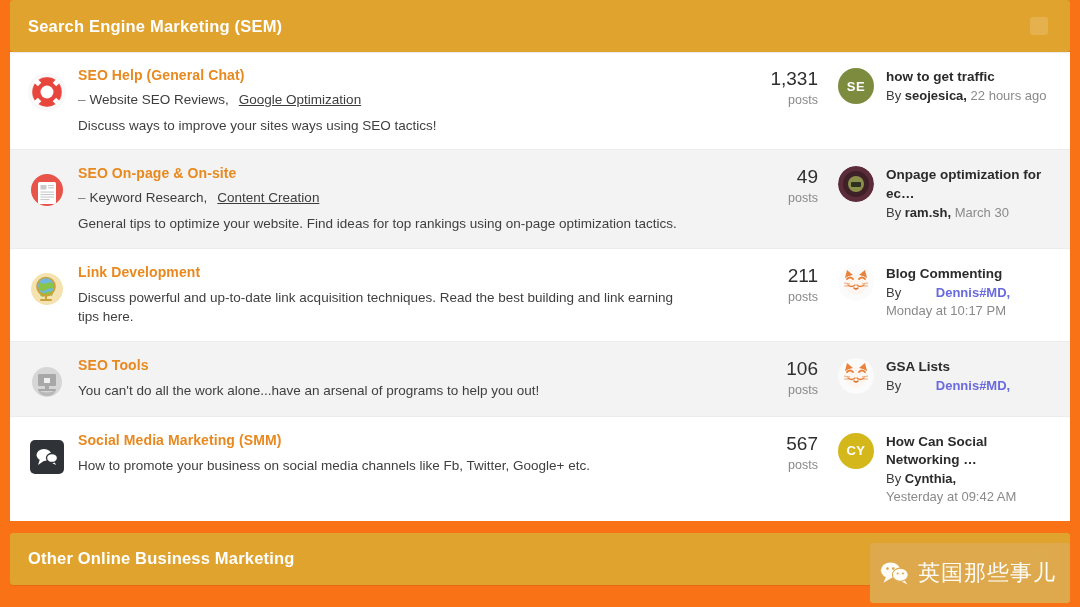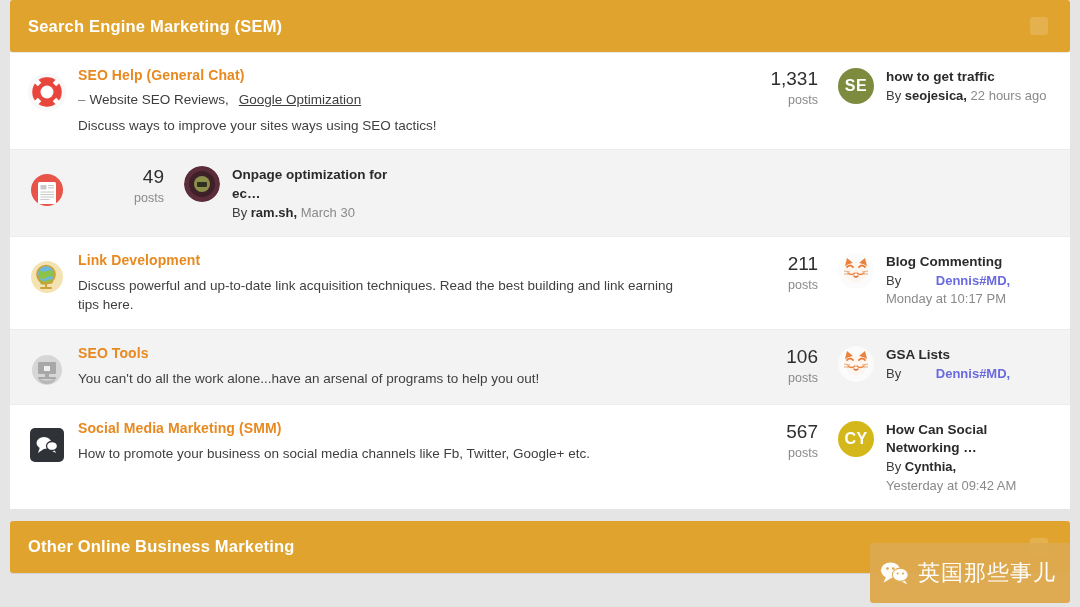--- a/index.html
+++ b/index.html
@@ -7,21 +7,21 @@
     width: 1080px;
     height: 607px;
     background: #ffffff;
     font-family: "Liberation Sans", sans-serif;
     overflow: hidden;
   }
   .page {
     position: relative;
     width: 1080px;
     height: 607px;
-    background: #e5e5e5;
+    background: #f97316;
     padding: 0 10px;
   }
 
   
   .cat-header {
     position: relative;
     height: 52px;
     background: #e0a32e;
     border-radius: 3px;
     display: flex;
@@ -135,21 +135,21 @@
     border-radius: 50%;
     overflow: hidden;
     margin-right: 12px;
     display: flex;
     align-items: center;
     justify-content: center;
   }
   .f-avatar svg { width: 36px; height: 36px; display:block; }
   .f-avatar.initials {
     color: #fff;
-    font-size: 16px;
+    font-size: 13px;
     font-weight: bold;
     letter-spacing: 0.5px;
   }
   .f-lastinfo { min-width: 0; flex: 1 1 auto; }
   .f-lasttitle {
     font-size: 13.5px;
     font-weight: bold;
     color: #2b2b2b;
     line-height: 1.35;
   }
@@ -251,20 +251,27 @@
             <rect x="13.5" y="15" width="6" height="4.5"></rect>
             <rect x="21" y="15" width="6" height="1.1"></rect>
             <rect x="21" y="17.3" width="6" height="1.1"></rect>
             <rect x="13.5" y="21.5" width="13.5" height="1.1"></rect>
             <rect x="13.5" y="24" width="13.5" height="1.1"></rect>
             <rect x="13.5" y="26.5" width="13.5" height="1.1"></rect>
             <rect x="13.5" y="29" width="9" height="1.1"></rect>
           </g>
         </svg>
       </div>
+      <div class="f-main">
+        <div class="f-title">SEO On-page &amp; On-site</div>
+        <div class="f-subforums">
+          <span class="dash">–</span><span class="sf">Keyword Research,</span><span class="sf">Content Creation</span>
+        </div>
+        <div class="f-desc">General tips to optimize your website. Find ideas for top rankings using on-page optimization tactics.</div>
+      </div>
       <div class="f-stats">
         <div class="count">49</div>
         <div class="label">posts</div>
       </div>
       <div class="f-last">
         <div class="f-avatar">
           <svg viewBox="0 0 36 36">
             <circle cx="18" cy="18" r="18" fill="#5b2c3a"></circle>
             <circle cx="18" cy="18" r="13" fill="#3e2028"></circle>
             <circle cx="18" cy="18" r="8" fill="#8a8f4a"></circle>

